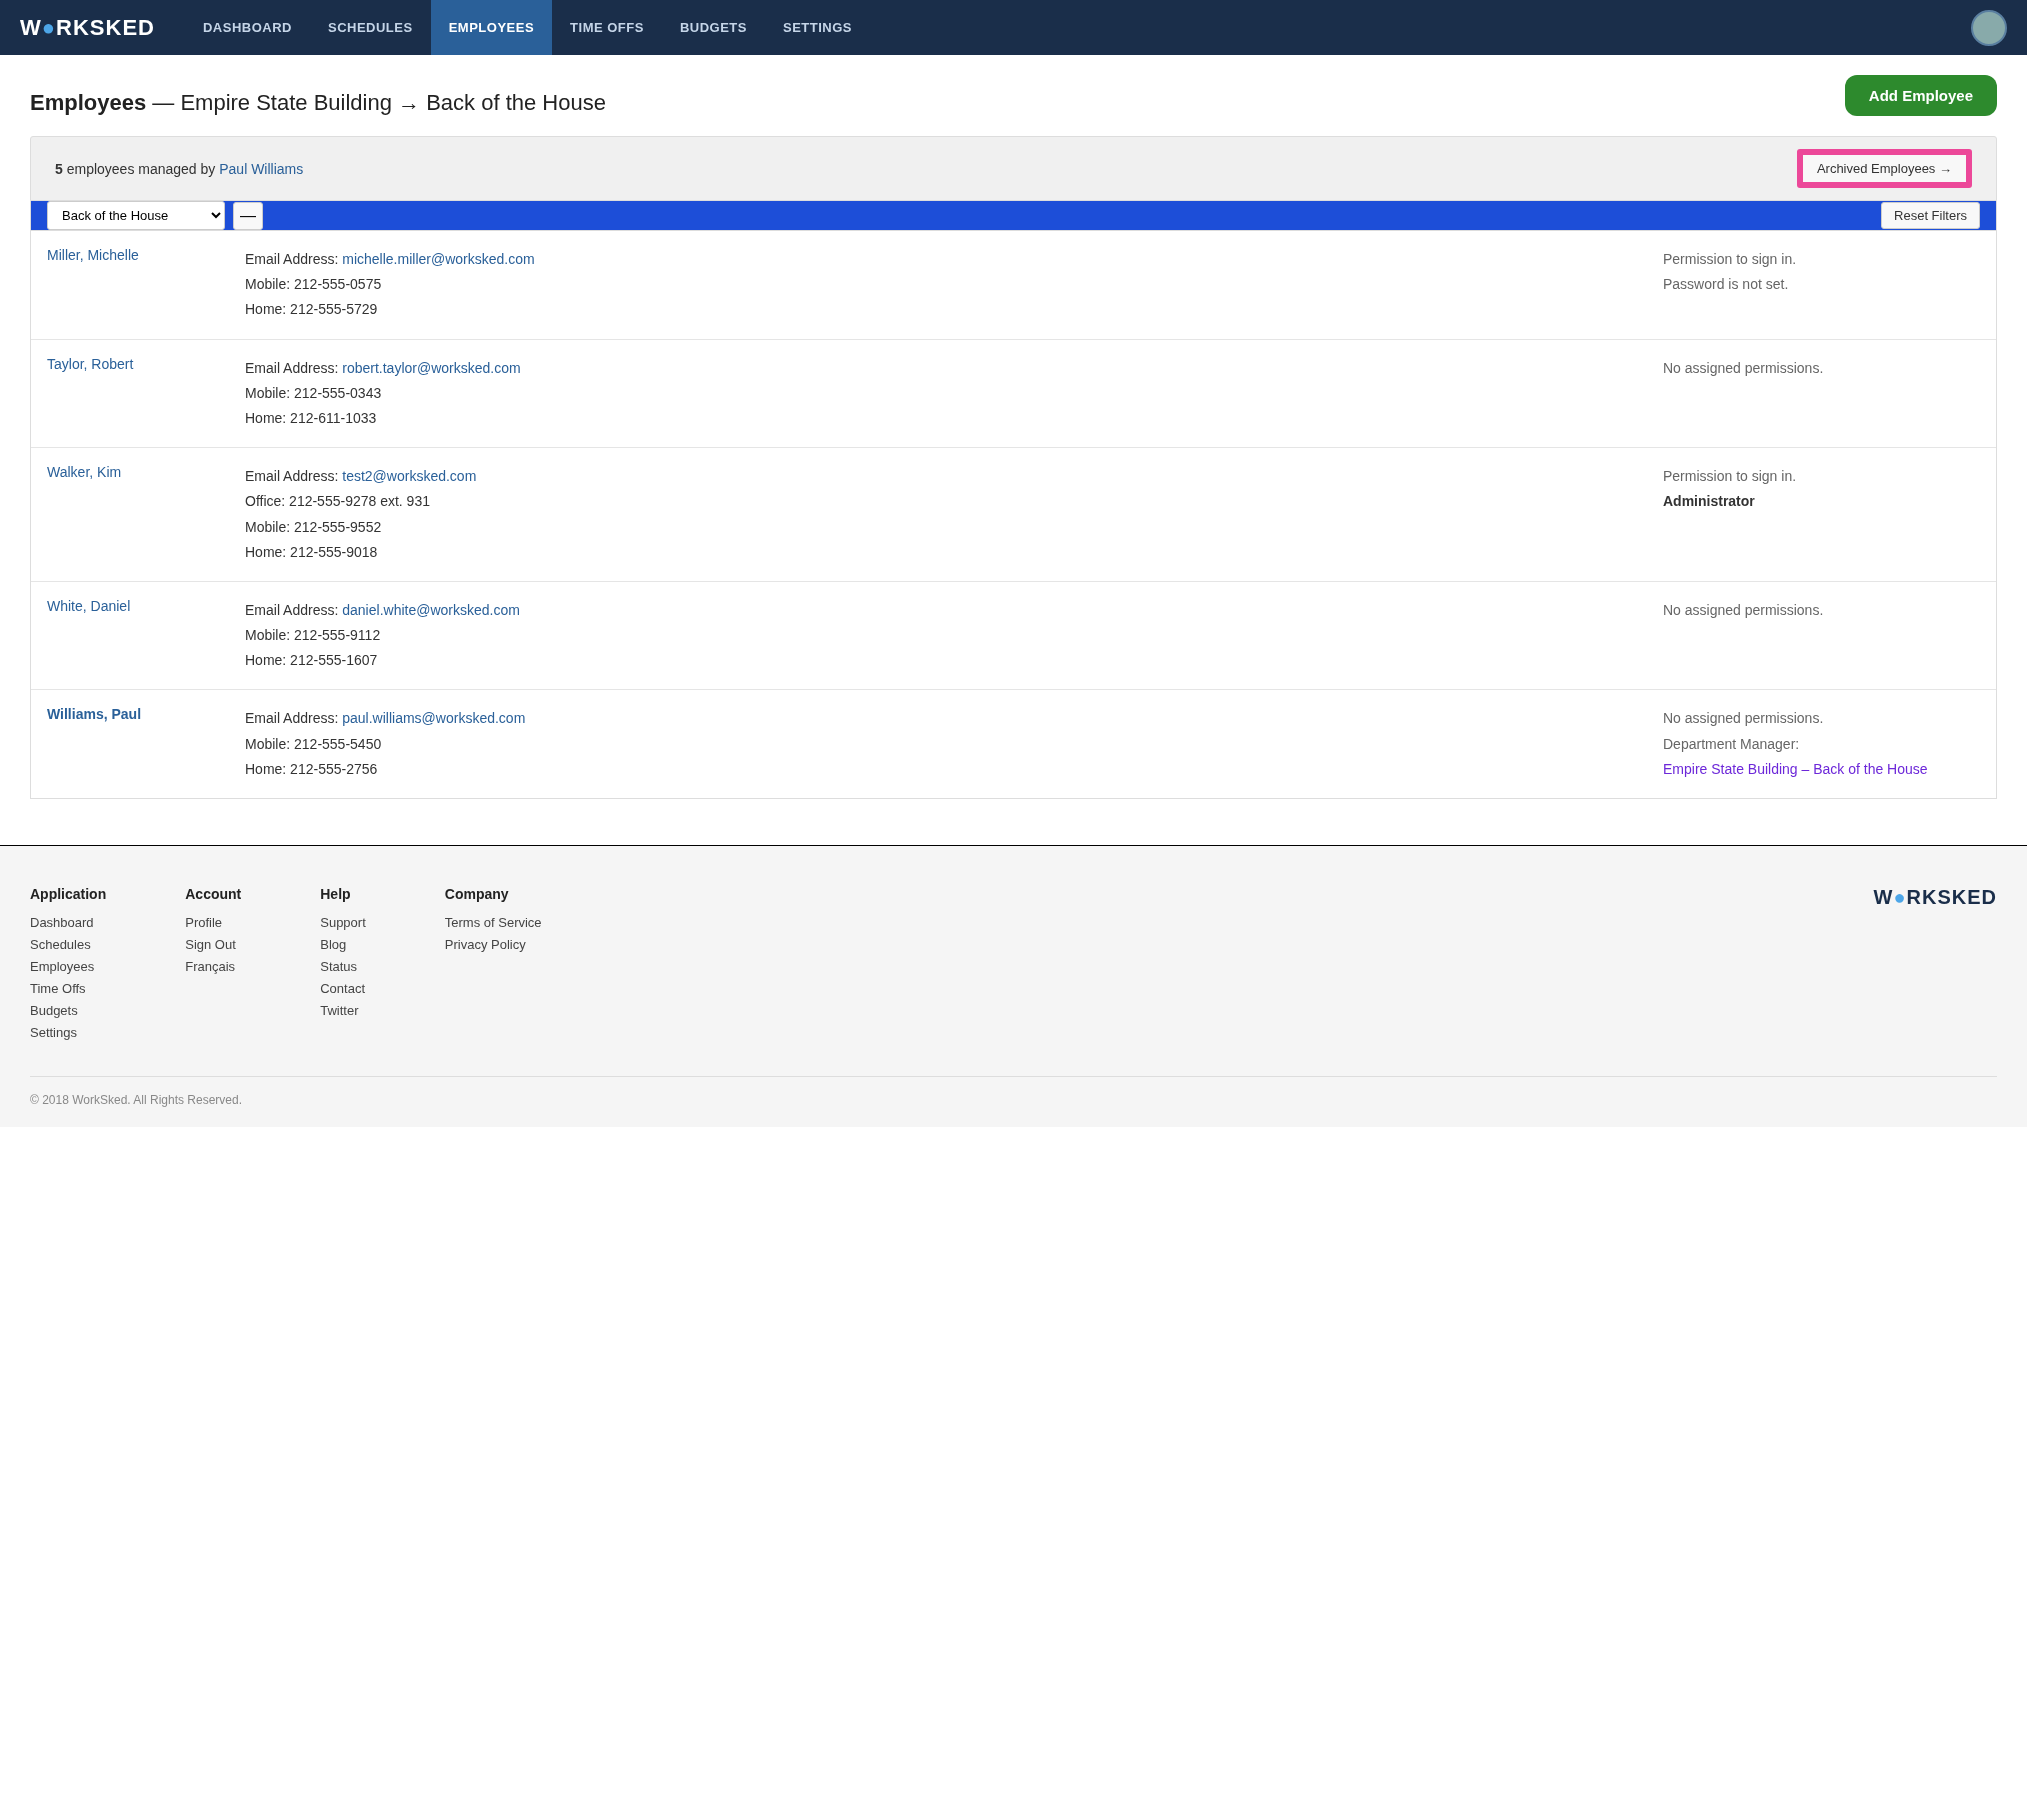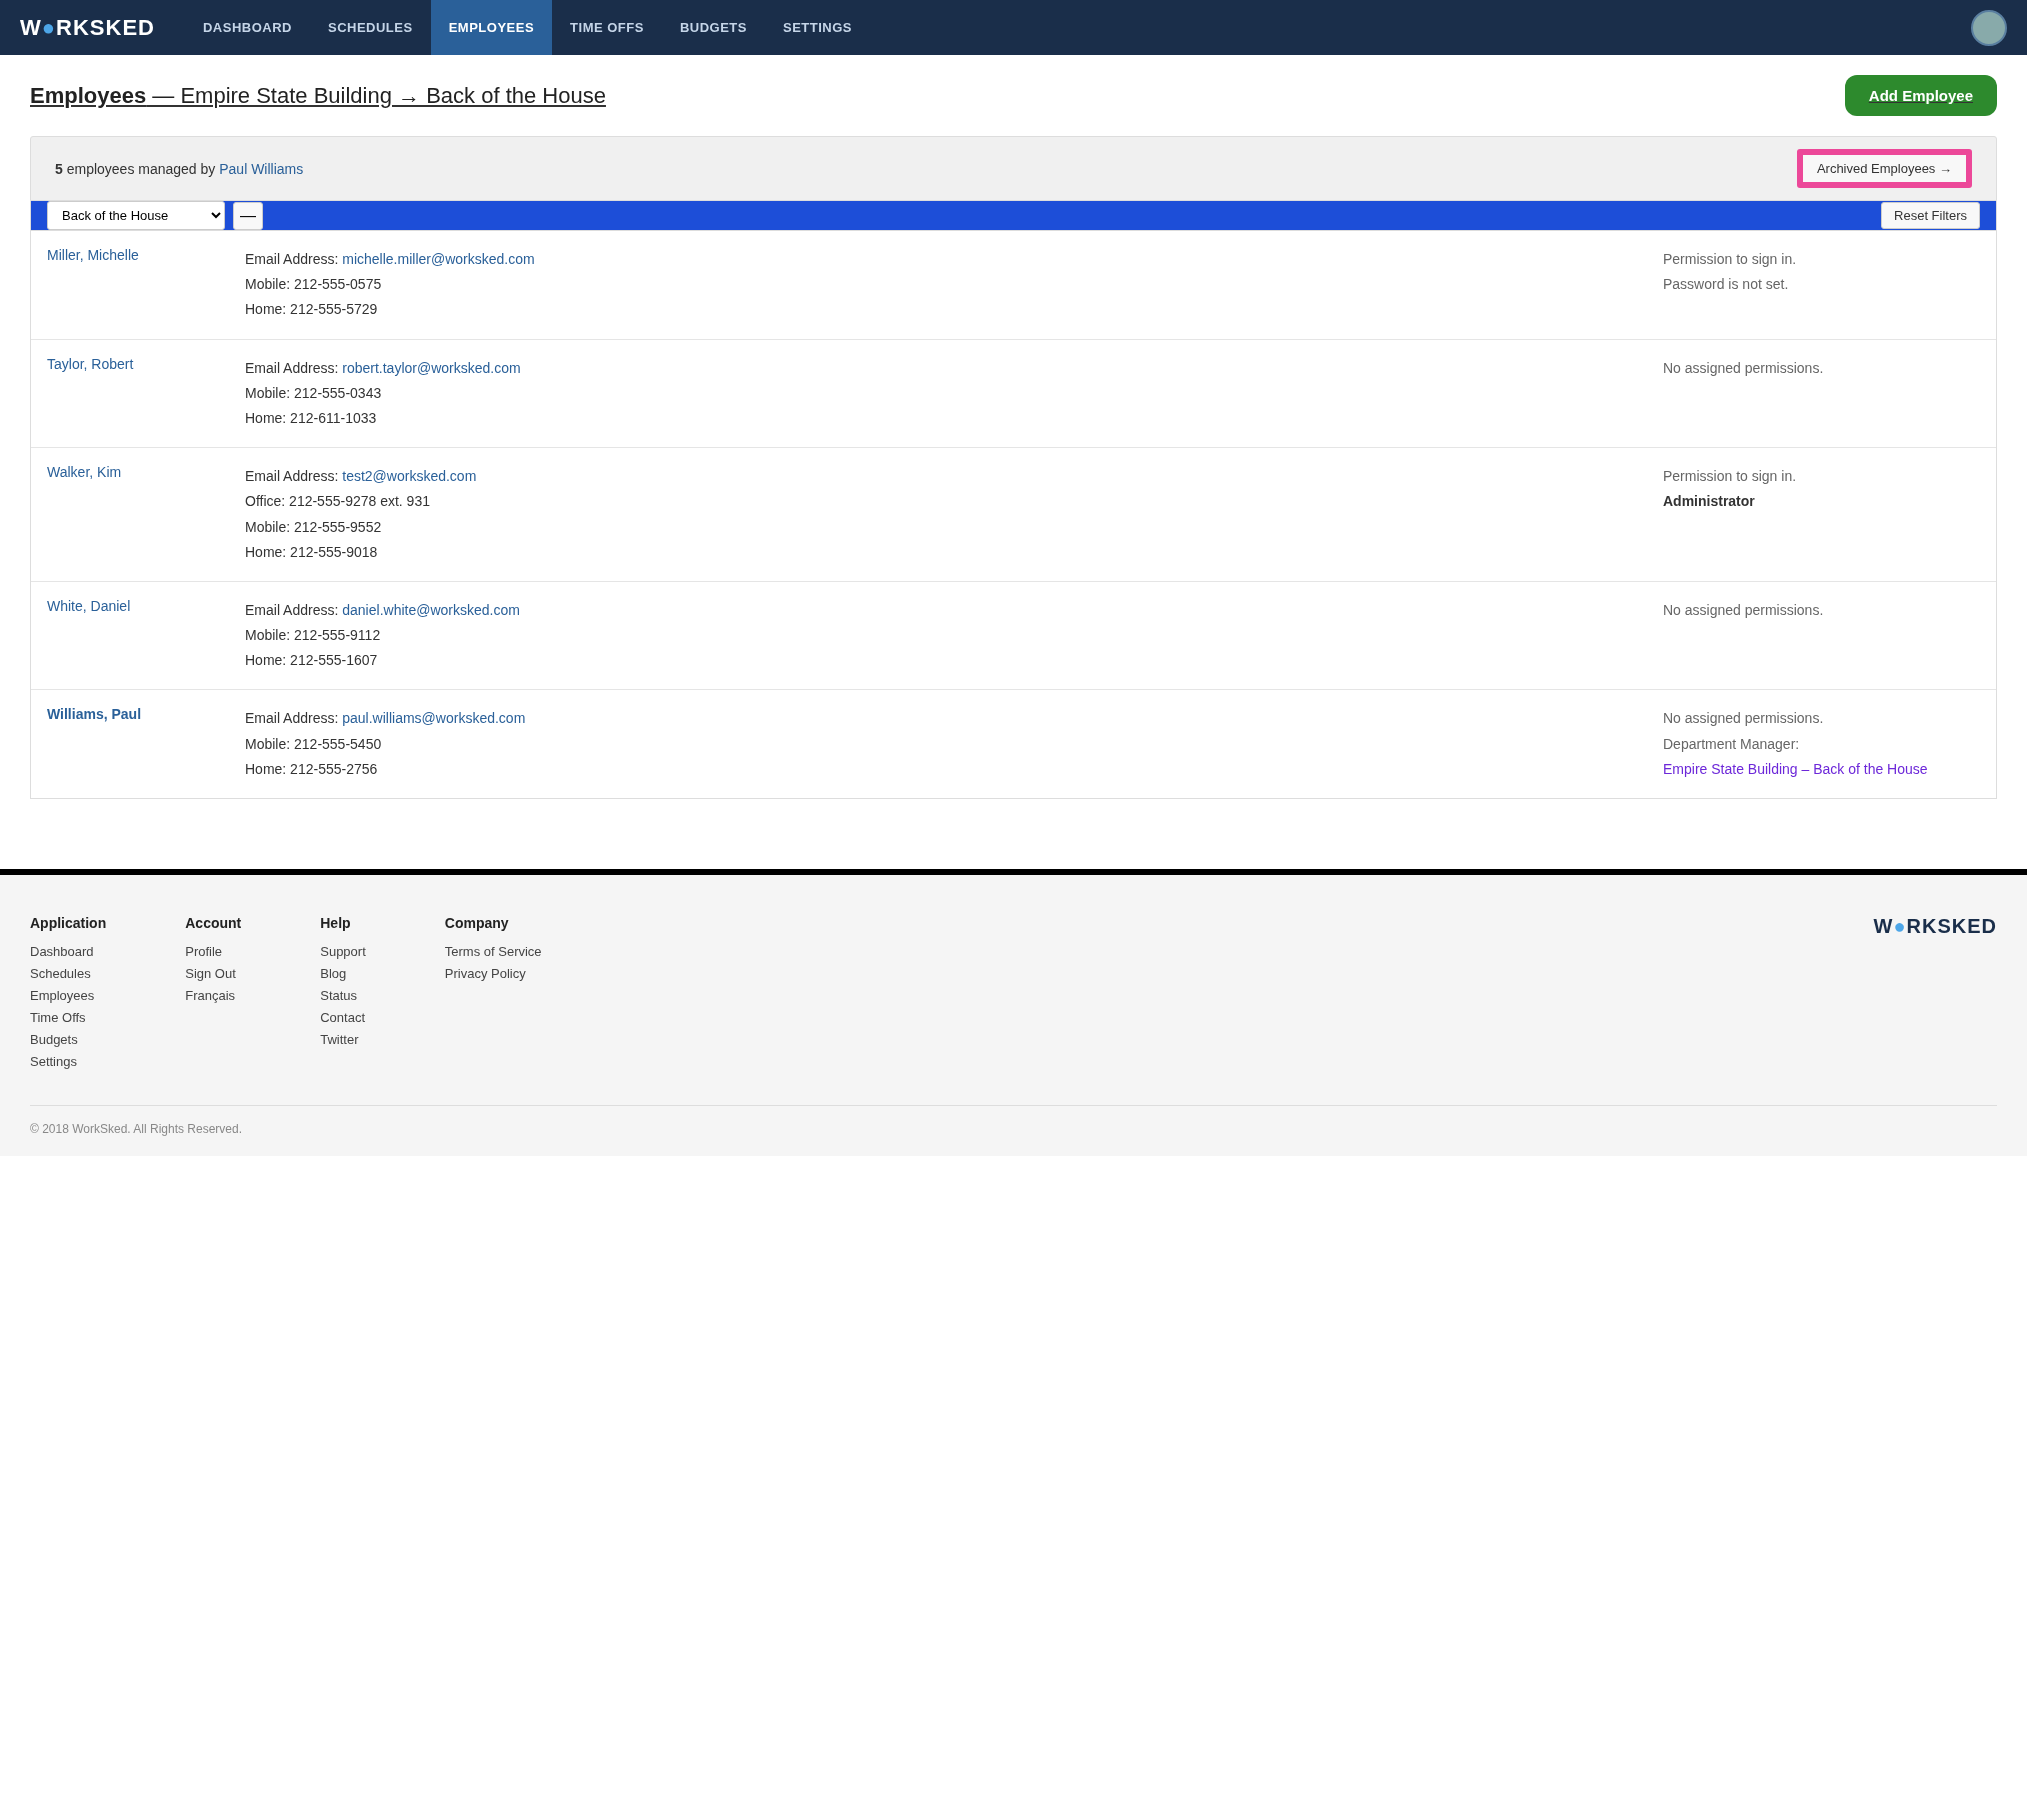--- a/index.html
+++ b/index.html
@@ -41,24 +41,23 @@
       height: 36px;
       border-radius: 50%;
       background: #8aa;
       border: 2px solid #5a7fa0;
       cursor: pointer;
     }
 
     
     .page-header {
       display: flex;
-      align-items: center;
+      align-items: flex-end;
       justify-content: space-between;
       padding: 20px 30px;
-      text-decoration: underline;
     }
     .page-title {
       font-size: 22px;
       font-weight: normal;
       color: #222;
     }
     .page-title strong { font-weight: bold; }
     .btn-add-employee {
       background: #2d8a2d;
       color: #fff;
@@ -156,22 +155,22 @@
     .col-name a.bold { font-weight: bold; }
     .col-contact { flex: 1; font-size: 14px; line-height: 1.8; }
     .col-contact a { color: #2a6099; text-decoration: none; }
     .col-permissions { width: 317px; flex-shrink: 0; font-size: 14px; line-height: 1.8; color: #666; }
     .col-permissions a { color: #6d28d9; text-decoration: none; }
     .col-permissions strong { color: #333; }
 
     
     footer {
       background: #f5f5f5;
-      border-top: 6px solid #000000;
-      margin-top: 40px;
+      border-top: 1px solid #000000;
+      margin-top: 16px;
       padding: 40px 30px 20px;
     }
     .footer-grid {
       display: flex;
       gap: 79px;
       margin-bottom: 30px;
     }
     .footer-col h4 {
       font-size: 14px;
       font-weight: bold;

